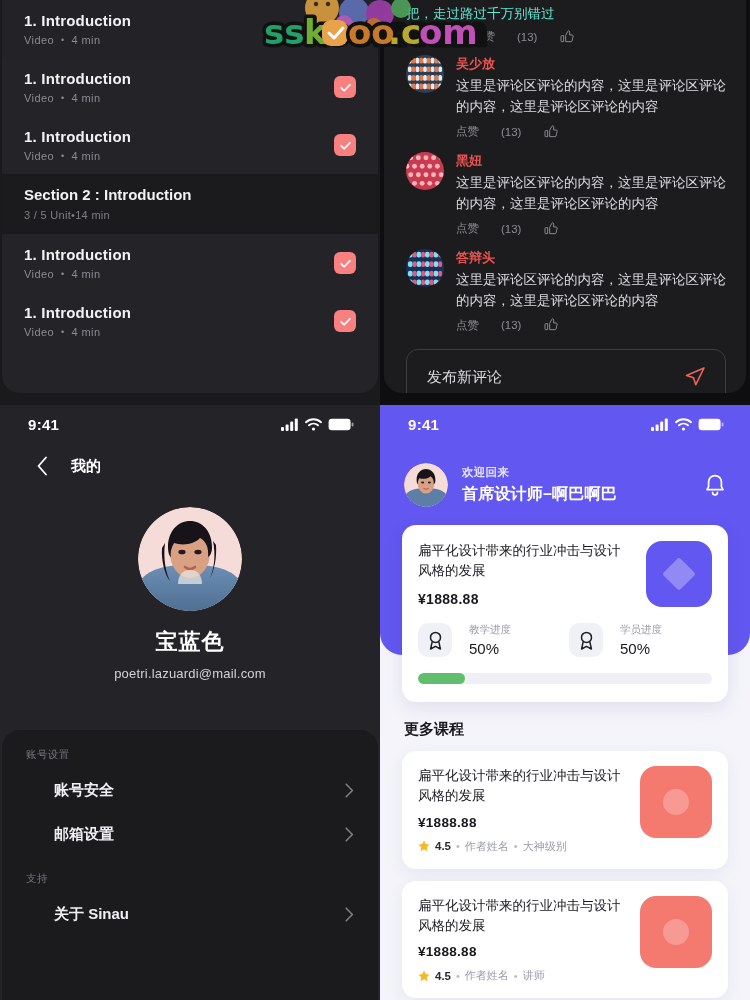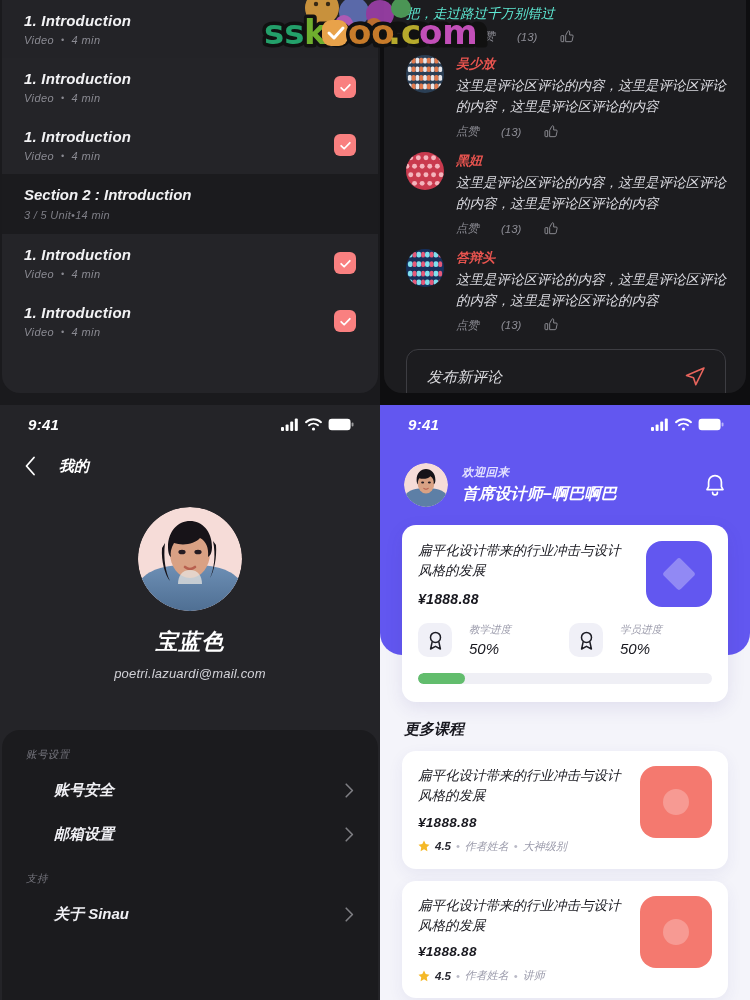--- a/index.html
+++ b/index.html
@@ -9,21 +9,21 @@
     font-family:"Liberation Sans","DejaVu Sans",sans-serif;
     overflow:hidden;
   }
   .screen-grid{
     position:relative;width:750px;height:1000px;
     display:grid;
     grid-template-columns:380px 370px;
     grid-template-rows:405px 595px;
     background:#000;
   }
-  .panel{position:relative;overflow:hidden;font-style:italic;}
+  .panel{position:relative;overflow:hidden;}
 
   
   .pA{background:#1a1a1d;}
   .pA-inner{position:absolute;inset:0 2px 12px 2px;background:#242428;border-radius:0 0 18px 18px;overflow:hidden;}
   .lesson{
     position:relative;height:58px;padding:0 22px;
     display:flex;align-items:center;justify-content:space-between;
     background:#242428;
   }
   .lesson.first{background:#232327;}
@@ -60,21 +60,21 @@
     background:#1c1c1f;display:flex;align-items:center;justify-content:space-between;padding:0 18px 0 20px;
   }
   .compose-ph{color:#dadade;font-size:15px;}
   .send-ic{width:24px;height:24px;}
 
   
   .pC{background:#242428;}
   .statusbar{height:38px;display:flex;align-items:center;justify-content:space-between;padding:0 26px 0 28px;}
   .sb-time{font-size:15px;font-weight:700;letter-spacing:.3px;}
   .sb-icons{display:flex;align-items:center;gap:6px;}
-  .navbar{height:46px;display:flex;align-items:center;padding:0 24px;gap:22px;}
+  .navbar{height:46px;display:flex;align-items:center;padding:0 36px;gap:22px;}
   .nav-back{width:13px;height:20px;}
   .nav-title{font-size:15px;font-weight:700;}
   .pfp{
     width:104px;height:104px;border-radius:50%;margin:18px auto 0;overflow:hidden;position:relative;
   }
   .pname{text-align:center;color:#fff;font-size:22px;font-weight:700;margin-top:16px;letter-spacing:1px;}
   .pmail{text-align:center;color:#d2d2d8;font-size:13px;margin-top:9px;letter-spacing:.2px;}
   .settings-card{
     position:absolute;left:2px;right:2px;top:325px;bottom:0;
     background:#1b1b1e;border-radius:18px 18px 0 0;padding:18px 24px 0;

